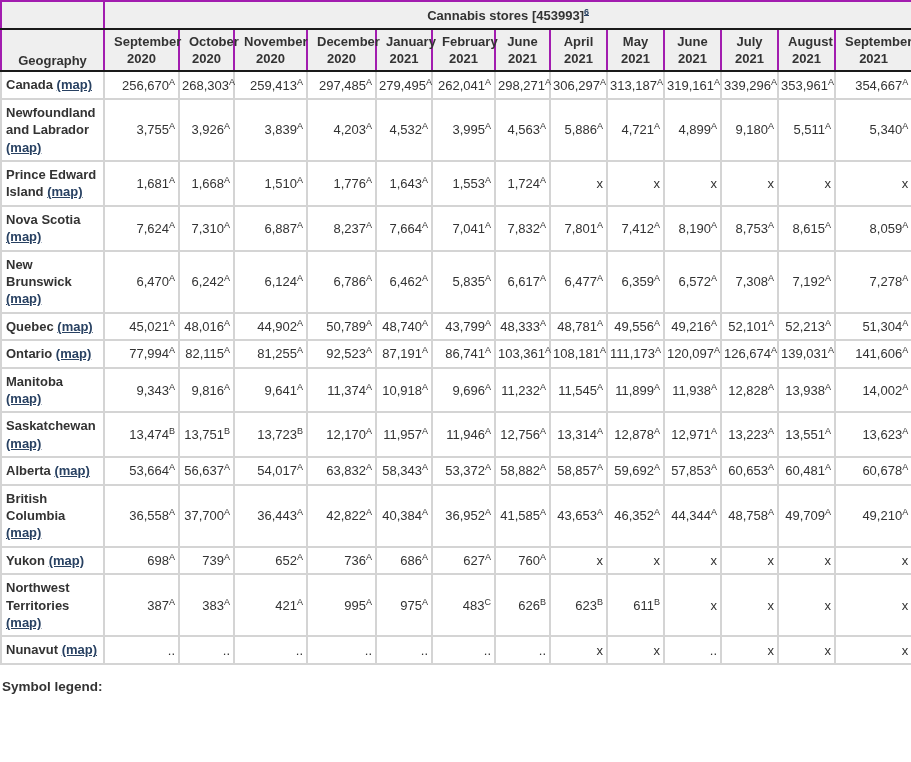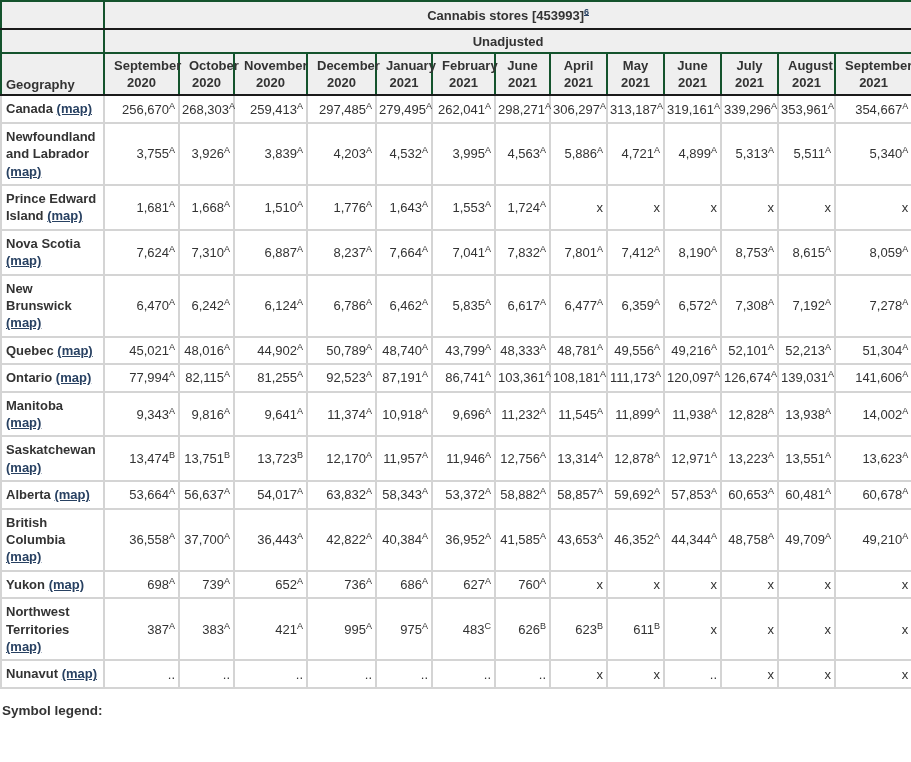--- a/index.html
+++ b/index.html
@@ -6,28 +6,28 @@
   body{
     font-family:"Liberation Sans","DejaVu Sans",sans-serif;
     color:#333;font-size:13px;width:911px;
   }
   .wrap{width:909px;}
   table{
     border-collapse:collapse;table-layout:fixed;width:909px;
     border:1px solid #c9c9c9;
   }
   thead th{
-    background:#efefef;border:2px solid #14532d;font-weight:bold;
+    background:#efefef;border:2px solid #a21caf;font-weight:bold;
     font-size:13px;color:#333;padding:2px 4px;
   }
   tr.title-row th{border-bottom:2px solid #1a1a1a;height:22px;text-align:center;}
   tr.title-row th.corner{border-bottom:2px solid #1a1a1a;}
   tr.band-row th{height:18px;text-align:center;}
   tr.months-row th{border-bottom:2px solid #1a1a1a;}
-  th.geo-header{text-align:left;vertical-align:bottom;height:36px;}
+  th.geo-header{text-align:center;vertical-align:bottom;height:36px;}
   th.month-th{text-align:center;vertical-align:middle;padding:3px 9px;}
   th.month-th div{line-height:1.32;}
   tr.unit-row th{height:18px;text-align:center;}
   tbody th,tbody td{border:2px solid #d4d4d4;background:#fff;}
   tbody th.geo{
     font-weight:bold;text-align:left;padding:4px 4px;
     vertical-align:middle;line-height:1.34;
   }
   tbody th.geo.indent{}
   tbody td{text-align:right;padding:4px 3px 4px 2px;vertical-align:middle;white-space:nowrap;}
@@ -58,24 +58,20 @@
         <col style="width: 57px;">
         <col style="width: 77px;">
       </colgroup>
     <thead>
       <tr class="title-row">
         <th class="corner"></th>
         <th colspan="13">
           <span>Cannabis stores [453993]</span><sup class="fn"><a class="fnote">6</a></sup>
         </th>
       </tr>
-      <tr class="band-row">
-        <th></th>
-        <th colspan="13">Unadjusted</th>
-      </tr>
       <tr class="months-row">
         <th class="geo-header">Geography</th>
       <th class="month-th">
             <div>September</div>
             <div>2020</div>
           </th>
           <th class="month-th">
             <div>October</div>
             <div>2020</div>
           </th>
@@ -147,21 +143,21 @@
           <td><span>3,755</span><sup class="q">A</sup></td>
           <td><span>3,926</span><sup class="q">A</sup></td>
           <td><span>3,839</span><sup class="q">A</sup></td>
           <td><span>4,203</span><sup class="q">A</sup></td>
           <td><span>4,532</span><sup class="q">A</sup></td>
           <td><span>3,995</span><sup class="q">A</sup></td>
           <td><span>4,563</span><sup class="q">A</sup></td>
           <td><span>5,886</span><sup class="q">A</sup></td>
           <td><span>4,721</span><sup class="q">A</sup></td>
           <td><span>4,899</span><sup class="q">A</sup></td>
-          <td><span>5,313</span><sup class="q">A</sup></td>
+          <td><span>9,180</span><sup class="q">A</sup></td>
           <td><span>5,511</span><sup class="q">A</sup></td>
           <td><span>5,340</span><sup class="q">A</sup></td>
         </tr>
         <tr>
           <th class="geo indent" scope="row"><span>Prince Edward Island</span> <a class="map">(map)</a></th>
           <td><span>1,681</span><sup class="q">A</sup></td>
           <td><span>1,668</span><sup class="q">A</sup></td>
           <td><span>1,510</span><sup class="q">A</sup></td>
           <td><span>1,776</span><sup class="q">A</sup></td>
           <td><span>1,643</span><sup class="q">A</sup></td>

